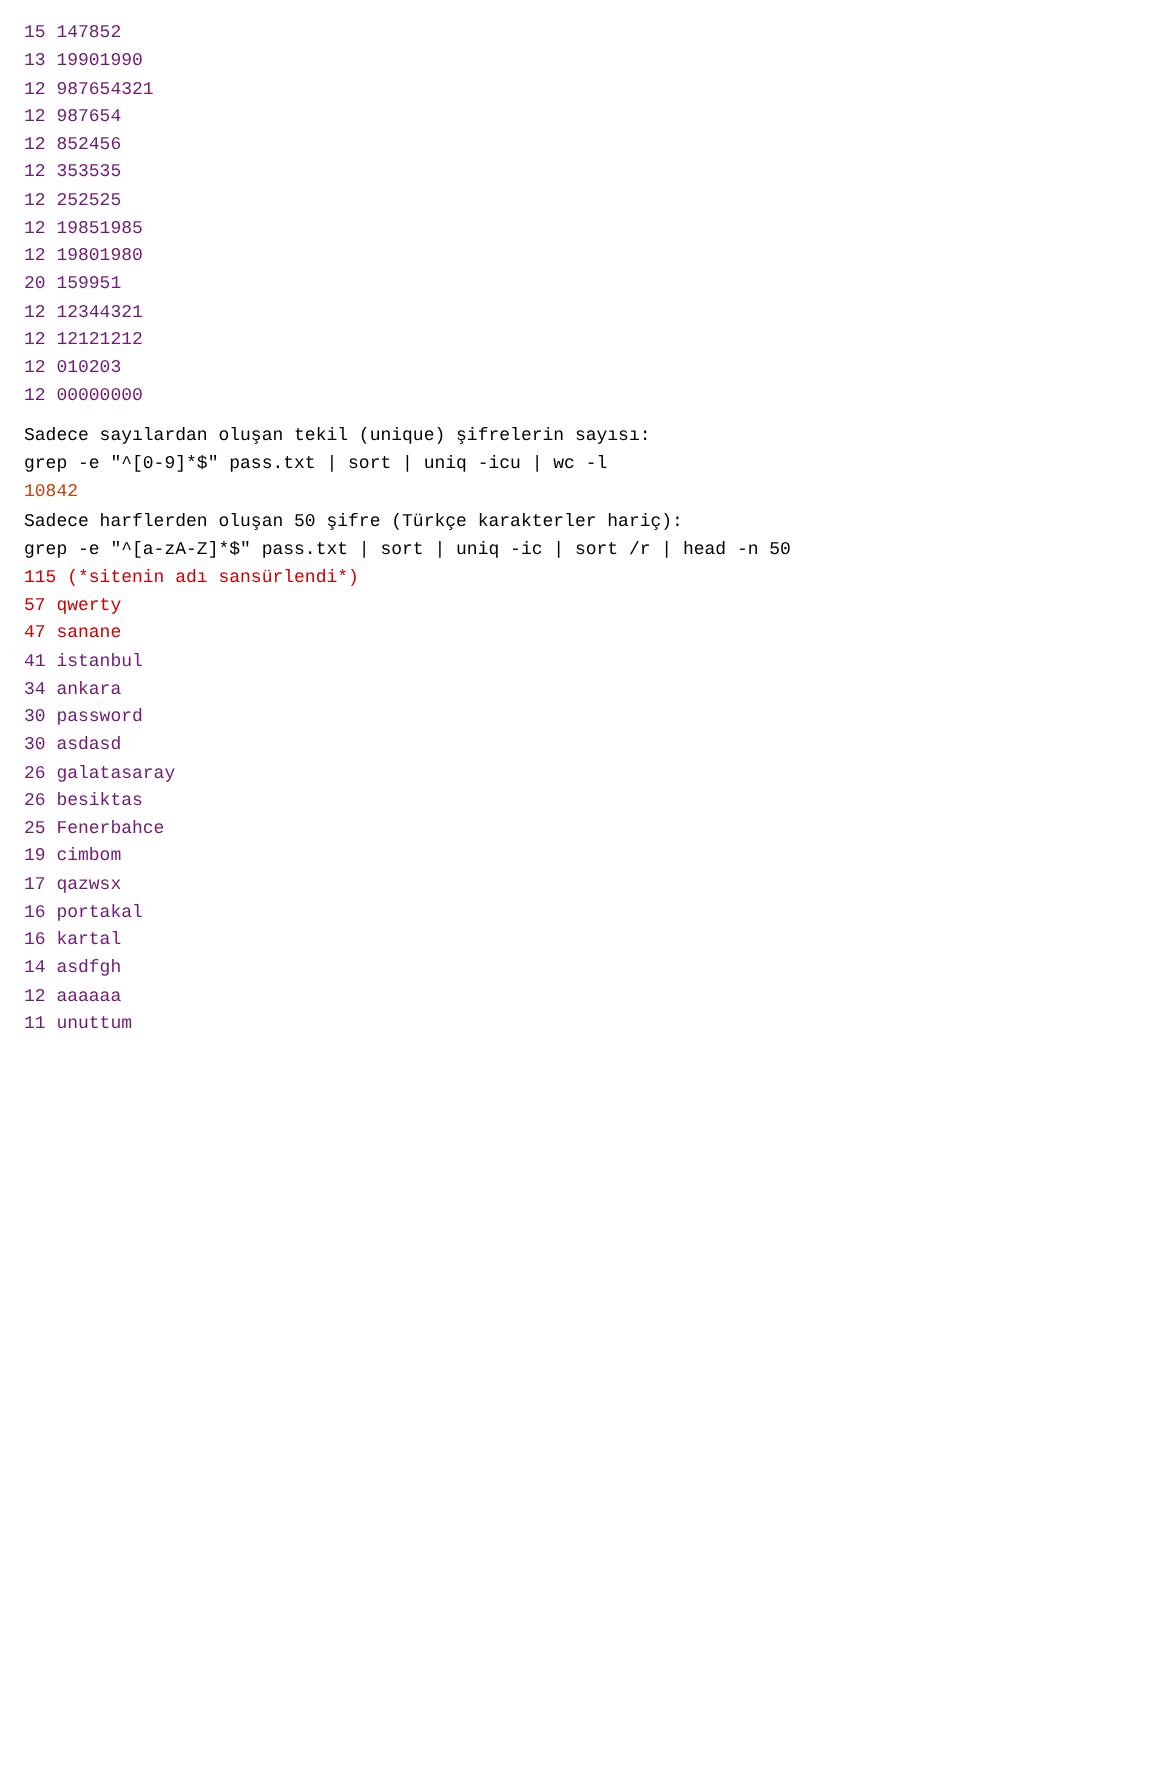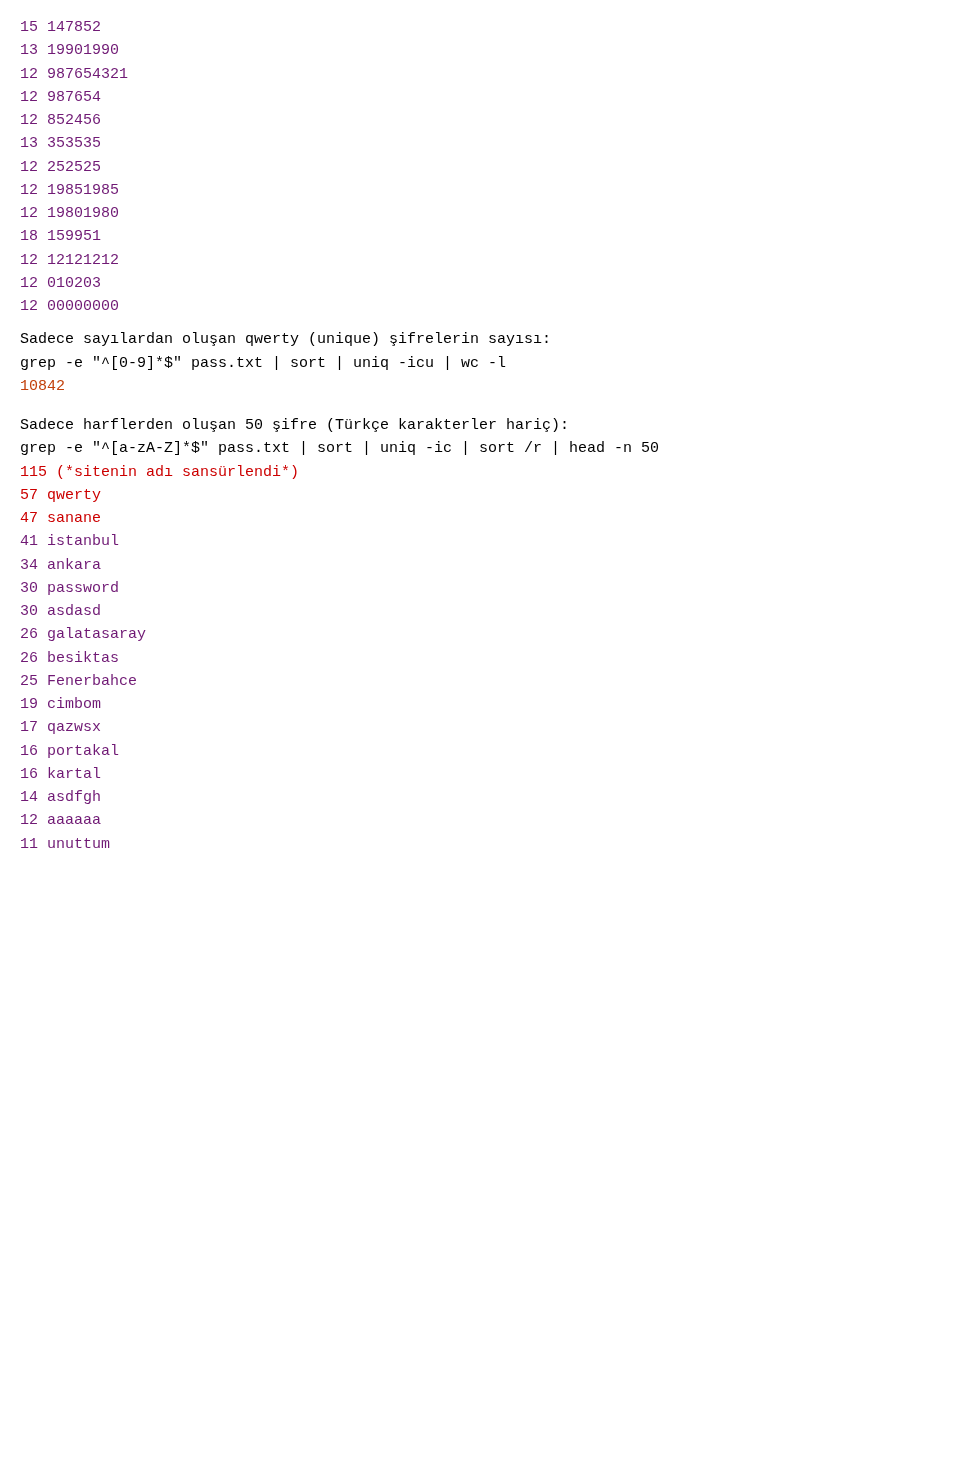--- a/index.html
+++ b/index.html
@@ -40,37 +40,38 @@
 <body>
 
 <div>
 
   <div>
     <span class="line line-black">15 147852</span>
     <span class="line line-black">13 19901990</span>
     <span class="line line-black">12 987654321</span>
     <span class="line line-black">12 987654</span>
     <span class="line line-black">12 852456</span>
-    <span class="line line-black">13 353535</span>
+    <span class="line line-black">12 353535</span>
     <span class="line line-black">12 252525</span>
     <span class="line line-black">12 19851985</span>
     <span class="line line-black">12 19801980</span>
-    <span class="line line-black">18 159951</span>
+    <span class="line line-black">20 159951</span>
+    <span class="line line-black">12 12344321</span>
     <span class="line line-black">12 12121212</span>
     <span class="line line-black">12 010203</span>
     <span class="line line-black">12 00000000</span>
   </div>
 
   <div style="margin-top: 10px;">
-    <span class="line line-section-header">Sadece sayılardan oluşan qwerty (unique) şifrelerin sayısı:</span>
+    <span class="line line-section-header">Sadece sayılardan oluşan tekil (unique) şifrelerin sayısı:</span>
     <span class="line line-command">grep -e "^[0-9]*$" pass.txt | sort | uniq -icu | wc -l</span>
     <span class="line line-red">10842</span>
   </div>
 
-  <div style="margin-top: 16px;">
+  <div style="margin-top: 2px;">
     <span class="line line-section-header">Sadece harflerden oluşan 50 şifre (Türkçe karakterler hariç):</span>
     <span class="line line-command">grep -e "^[a-zA-Z]*$" pass.txt | sort | uniq -ic | sort /r | head -n 50</span>
 
     <span class="line"><span class="inline-red">115 (*sitenin adı sansürlendi*)</span></span>
     <span class="line"><span class="inline-red">57 qwerty</span></span>
     <span class="line"><span class="inline-red">47 sanane</span></span>
 
     <span class="line line-black">41 istanbul</span>
     <span class="line line-black">34 ankara</span>
     <span class="line line-black">30 password</span>

